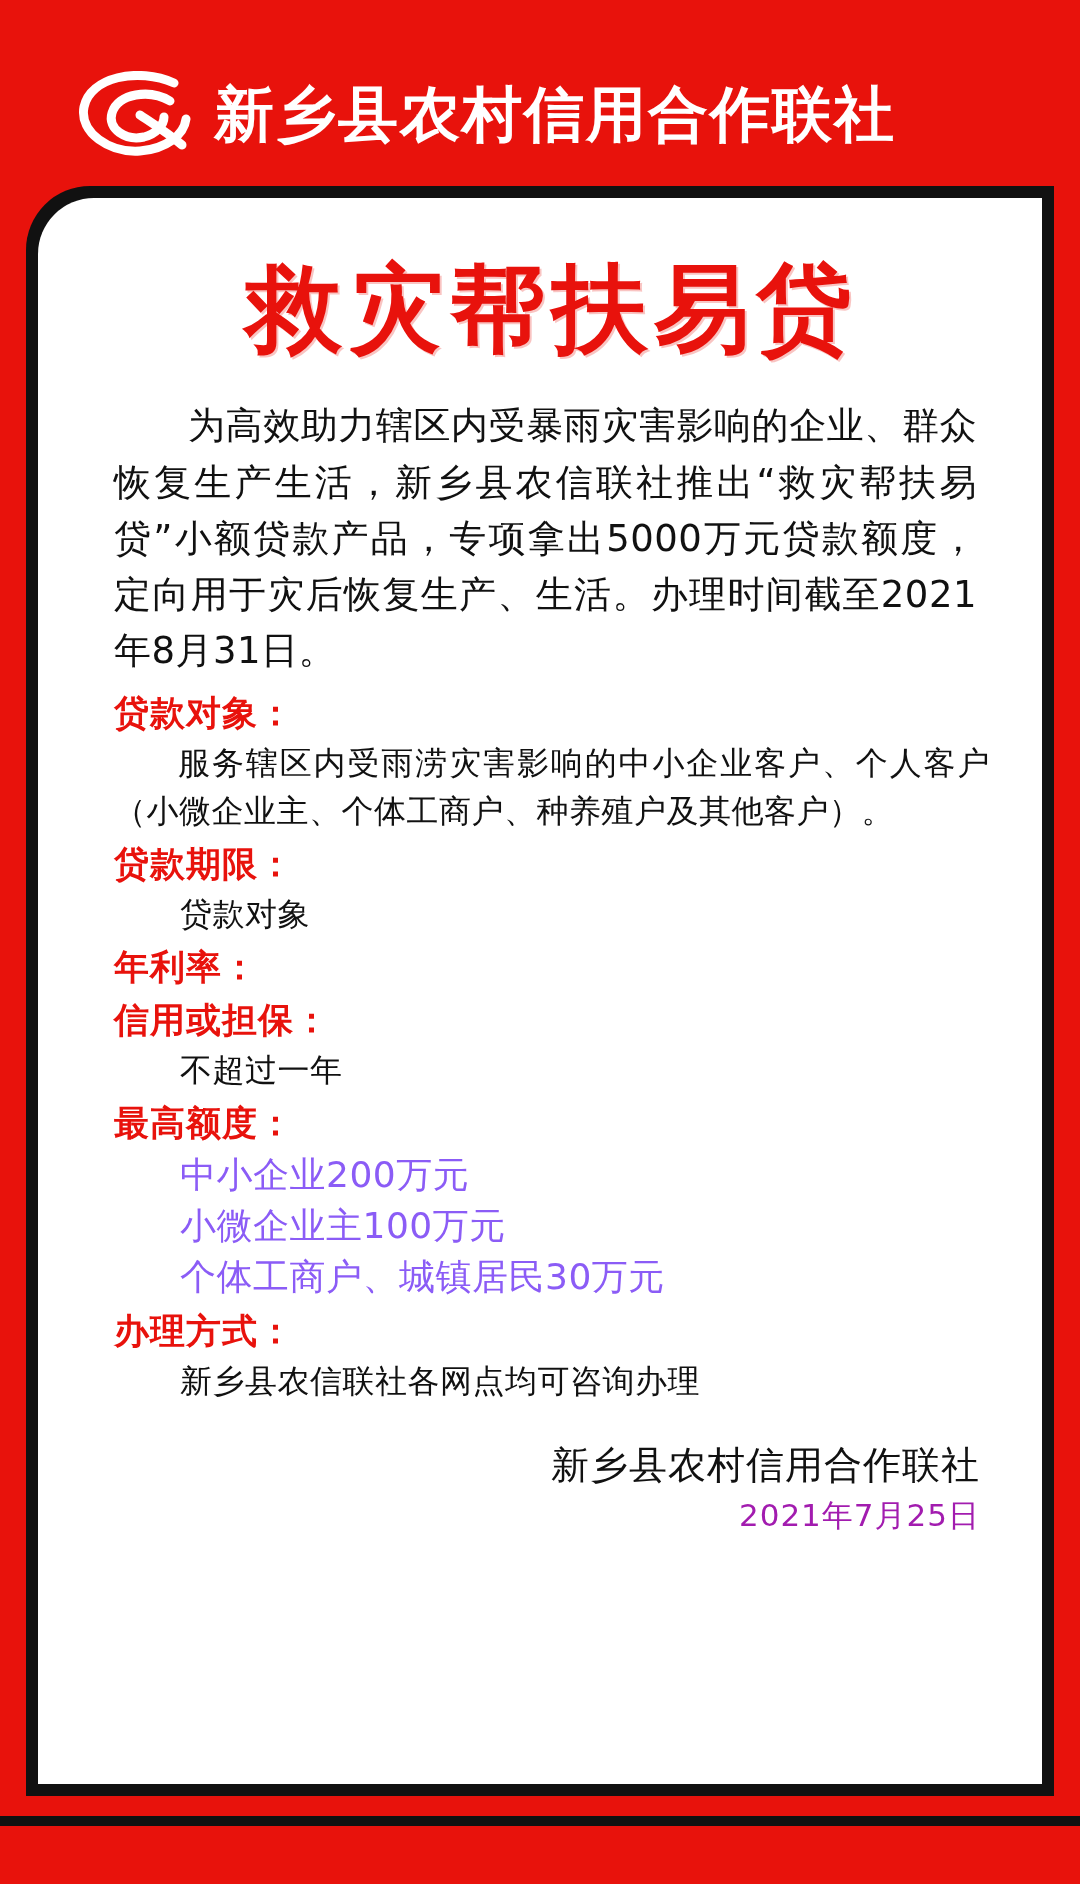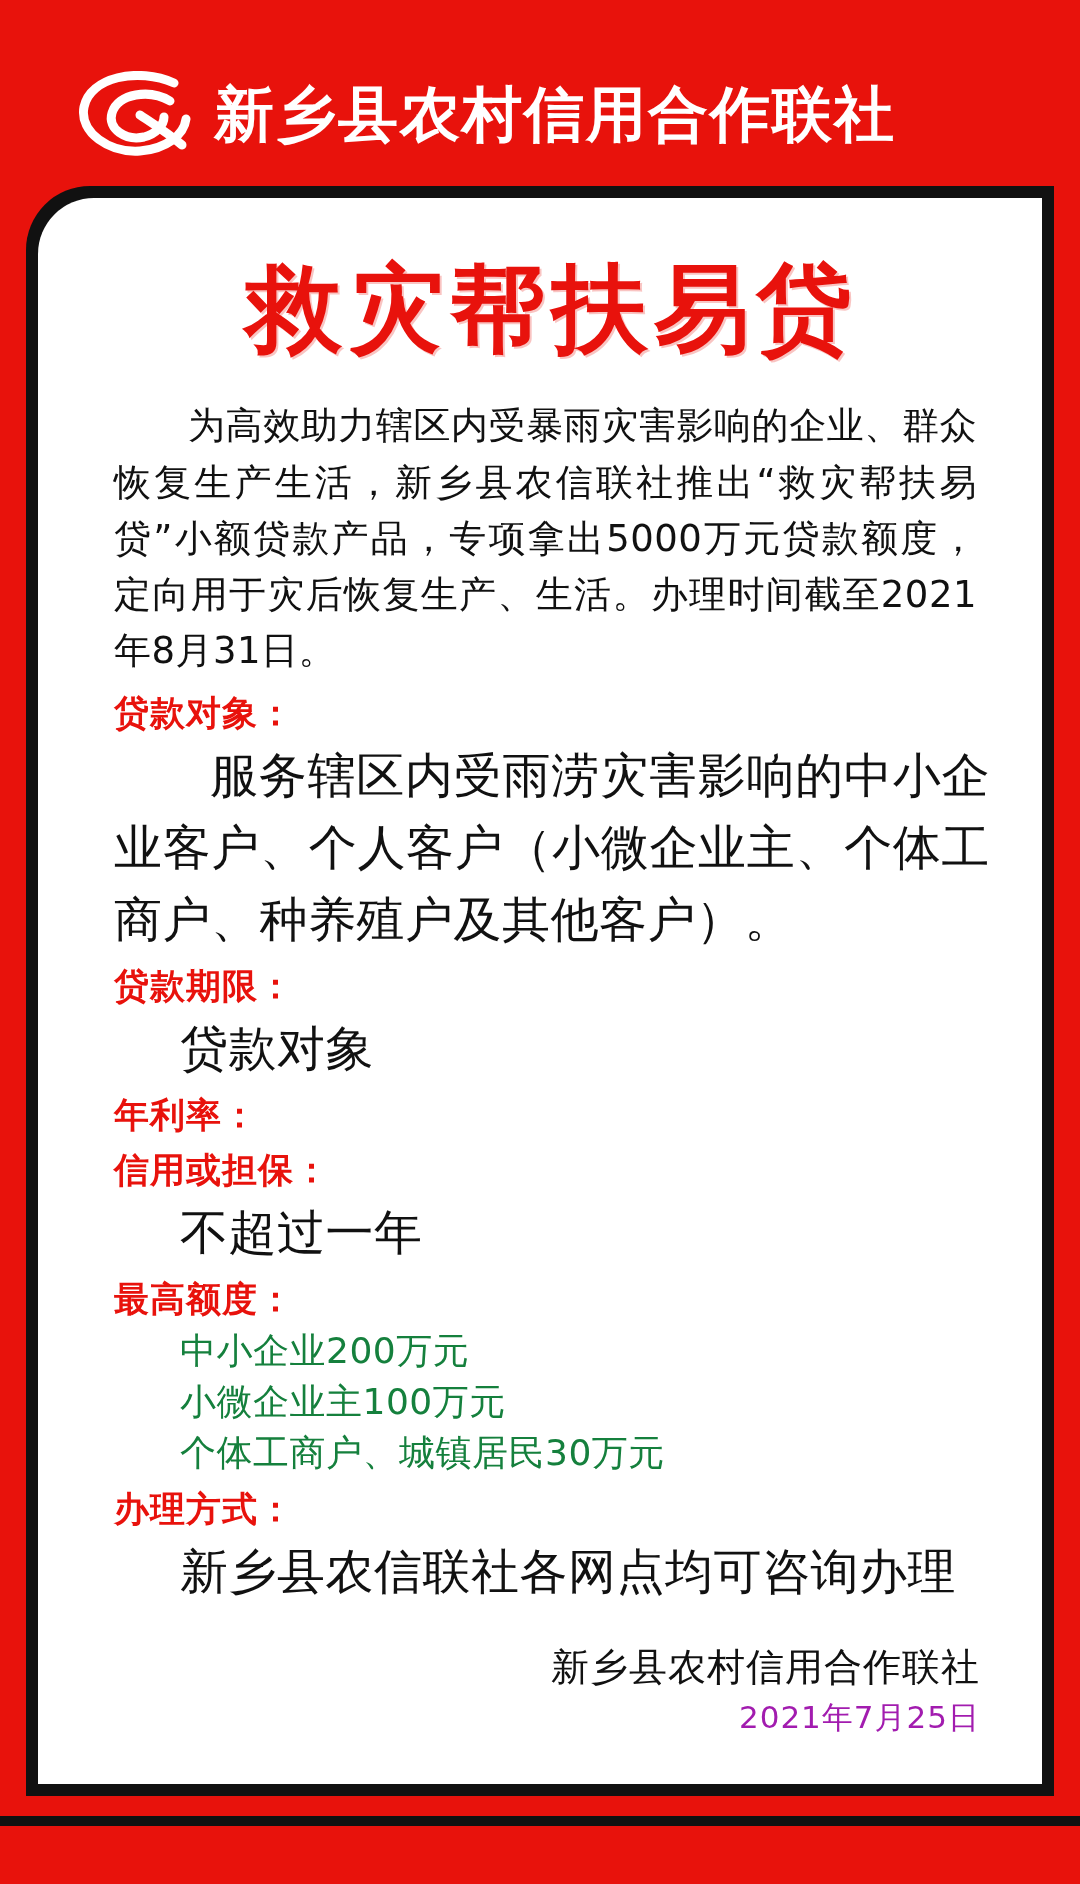--- a/index.html
+++ b/index.html
@@ -115,46 +115,46 @@
     font-size: 37px;
     line-height: 1.52;
     color: #111111;
     text-align: justify;
     text-indent: 2em;
     font-family: "DejaVu Sans", "Liberation Sans", sans-serif;
     margin: 0 13px 10px 0;
     letter-spacing: 0.5px;
   }
 
-  .section { margin-top: 8px; }
+  .section { margin-top: 0; }
 
   .sec-head {
     color: #e8120c;
     font-size: 35px;
     font-weight: bold;
     font-family: "DejaVu Sans", "Liberation Sans", sans-serif;
     letter-spacing: 1px;
     margin: 6px 0 2px 0;
   }
 
   .sec-body {
-    font-size: 48px;
+    font-size: 32px;
     line-height: 1.5;
     color: #111111;
     font-family: "DejaVu Sans", "Liberation Sans", sans-serif;
     text-align: justify;
     padding-left: 66px;
     letter-spacing: 0.5px;
   }
   .sec-body.indented { text-indent: 2em; padding-left: 0; }
 
   .list-line {
     font-size: 36px;
     line-height: 1.42;
-    color: #15803d;
+    color: #8b5cf6;
     font-family: "DejaVu Sans", "Liberation Sans", sans-serif;
     padding-left: 66px;
     letter-spacing: 0.5px;
   }
 
   .signature {
     margin-top: 34px;
     text-align: right;
     padding-right: 10px;
   }

